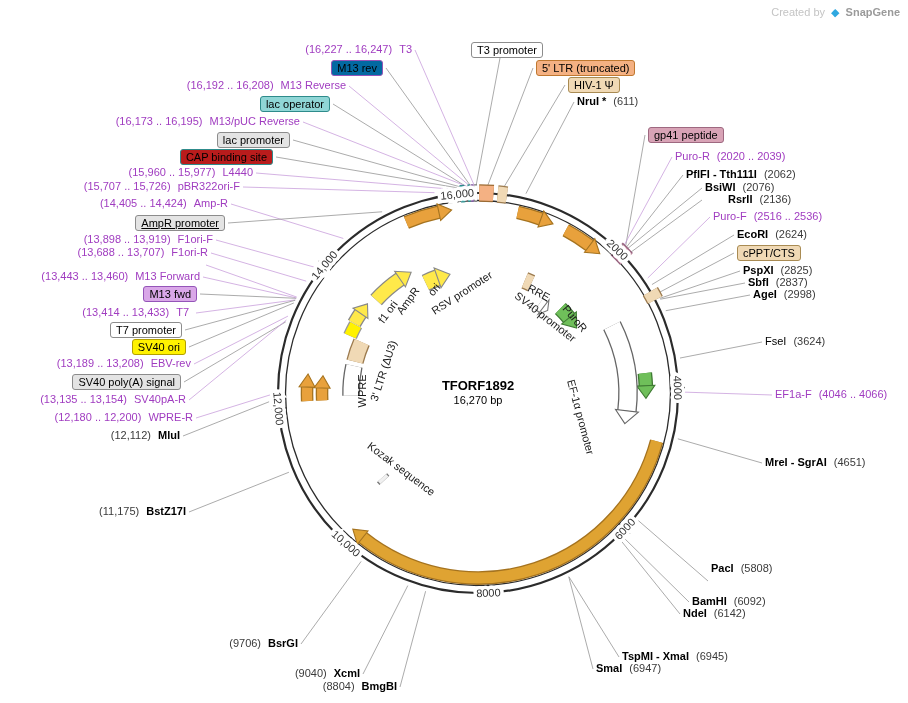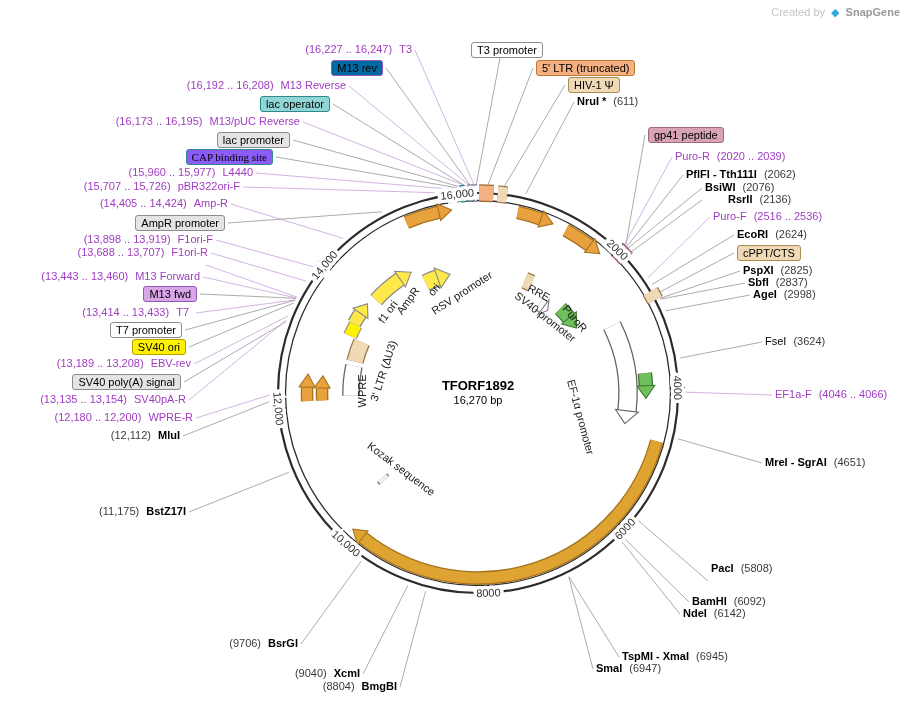--- a/index.html
+++ b/index.html
@@ -190,25 +190,25 @@
     <span>Created by</span>
     <span class="logo">◆</span>
     <span class="brand">SnapGene</span>
   </div>
 <div class="callout left" style="right: 496px; top: 42px;"><span class="coord" style="color: rgb(160, 60, 192);">(16,227 .. 16,247)</span><span class="gap"></span><span class="label" style="color: rgb(160, 60, 192);">T3</span></div>
     <div class="callout left" style="right: 525px; top: 60px;"><span class="pill" style="color: rgb(0, 0, 0); background: #0369a1; border-color: rgb(148, 85, 184);">M13 rev</span></div>
     <div class="callout left" style="right: 562px; top: 78px;"><span class="coord" style="color: rgb(160, 60, 192);">(16,192 .. 16,208)</span><span class="gap"></span><span class="label" style="color: rgb(160, 60, 192);">M13 Reverse</span></div>
     <div class="callout left" style="right: 578px; top: 96px;"><span class="pill" style="color: rgb(0, 0, 0); background: rgb(144, 214, 214); border-color: rgb(46, 139, 139);">lac operator</span></div>
     <div class="callout left" style="right: 608px; top: 114px;"><span class="coord" style="color: rgb(160, 60, 192);">(16,173 .. 16,195)</span><span class="gap"></span><span class="label" style="color: rgb(160, 60, 192);">M13/pUC Reverse</span></div>
     <div class="callout left" style="right: 618px; top: 132px;"><span class="pill" style="color: rgb(0, 0, 0); background: rgb(228, 228, 228); border-color: rgb(140, 140, 140);">lac promoter</span></div>
-    <div class="callout left" style="right: 635px; top: 149px;"><span class="pill" style="color: rgb(0, 0, 0); background: #8b5cf6; border-color: rgb(46, 139, 139); font-family: Liberation Serif, serif;">CAP binding site</span></div>
+    <div class="callout left" style="right: 635px; top: 149px;"><span class="pill" style="color: rgb(0, 0, 0); background: #b91c1c; border-color: rgb(46, 139, 139);">CAP binding site</span></div>
     <div class="callout left" style="right: 655px; top: 165px;"><span class="coord" style="color: rgb(160, 60, 192);">(15,960 .. 15,977)</span><span class="gap"></span><span class="label" style="color: rgb(160, 60, 192);">L4440</span></div>
     <div class="callout left" style="right: 668px; top: 179px;"><span class="coord" style="color: rgb(160, 60, 192);">(15,707 .. 15,726)</span><span class="gap"></span><span class="label" style="color: rgb(160, 60, 192);">pBR322ori-F</span></div>
     <div class="callout left" style="right: 680px; top: 196px;"><span class="coord" style="color: rgb(160, 60, 192);">(14,405 .. 14,424)</span><span class="gap"></span><span class="label" style="color: rgb(160, 60, 192);">Amp-R</span></div>
-    <div class="callout left" style="right: 683px; top: 215px;"><span class="pill" style="color: rgb(0, 0, 0); background: rgb(228, 228, 228); border-color: rgb(140, 140, 140);">AmpR promoter</span></div>
+    <div class="callout left" style="right: 683px; top: 215px;"><span class="pill" style="color: rgb(0, 0, 0); background: rgb(228, 228, 228); border-color: rgb(140, 140, 140); text-decoration: underline;">AmpR promoter</span></div>
     <div class="callout left" style="right: 695px; top: 232px;"><span class="coord" style="color: rgb(160, 60, 192); padding-left: 32px;">(13,898 .. 13,919)</span><span class="gap"></span><span class="label" style="color: rgb(160, 60, 192);">F1ori-F</span></div>
     <div class="callout left" style="right: 700px; top: 245px;"><span class="coord" style="color: rgb(160, 60, 192);">(13,688 .. 13,707)</span><span class="gap"></span><span class="label" style="color: rgb(160, 60, 192);">F1ori-R</span></div>
     <div class="callout left" style="right: 708px; top: 269px;"><span class="coord" style="color: rgb(160, 60, 192);">(13,443 .. 13,460)</span><span class="gap"></span><span class="label" style="color: rgb(160, 60, 192);">M13 Forward</span></div>
     <div class="callout left" style="right: 711px; top: 286px;"><span class="pill" style="color: rgb(0, 0, 0); background: rgb(217, 167, 232); border-color: rgb(148, 85, 184);">M13 fwd</span></div>
     <div class="callout left" style="right: 719px; top: 305px;"><span class="coord" style="color: rgb(160, 60, 192);">(13,414 .. 13,433)</span><span class="gap"></span><span class="label" style="color: rgb(160, 60, 192);">T7</span></div>
     <div class="callout left" style="right: 726px; top: 322px;"><span class="pill" style="color: rgb(0, 0, 0); background: rgb(255, 255, 255); border-color: rgb(140, 140, 140);">T7 promoter</span></div>
     <div class="callout left" style="right: 722px; top: 339px; border-radius: 8px;"><span class="pill" style="color: rgb(0, 0, 0); background: rgb(255, 242, 0); border-color: rgb(179, 160, 0);">SV40 ori</span></div>
     <div class="callout left" style="right: 717px; top: 356px;"><span class="coord" style="color: rgb(160, 60, 192);">(13,189 .. 13,208)</span><span class="gap"></span><span class="label" style="color: rgb(160, 60, 192);">EBV-rev</span></div>
     <div class="callout left" style="right: 727px; top: 374px;"><span class="pill" style="color: rgb(0, 0, 0); background: rgb(228, 228, 228); border-color: rgb(140, 140, 140);">SV40 poly(A) signal</span></div>
     <div class="callout left" style="right: 722px; top: 392px;"><span class="coord" style="color: rgb(160, 60, 192);">(13,135 .. 13,154)</span><span class="gap"></span><span class="label" style="color: rgb(160, 60, 192);">SV40pA-R</span></div>

